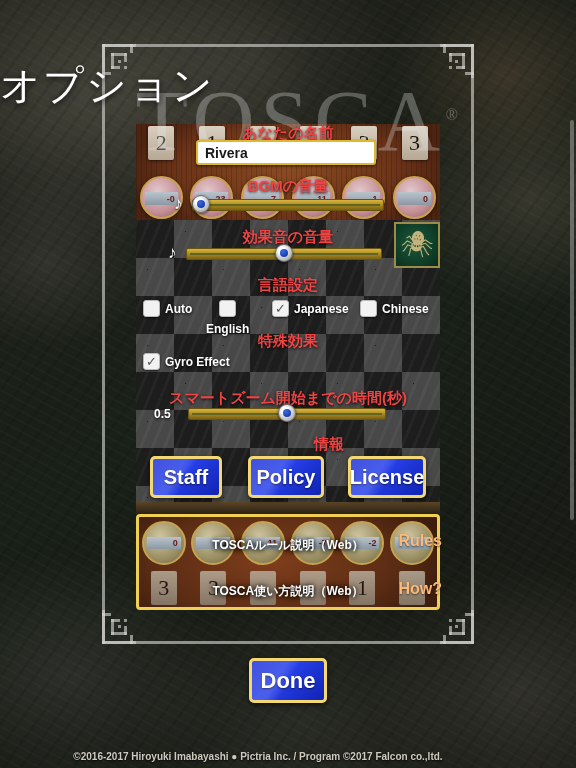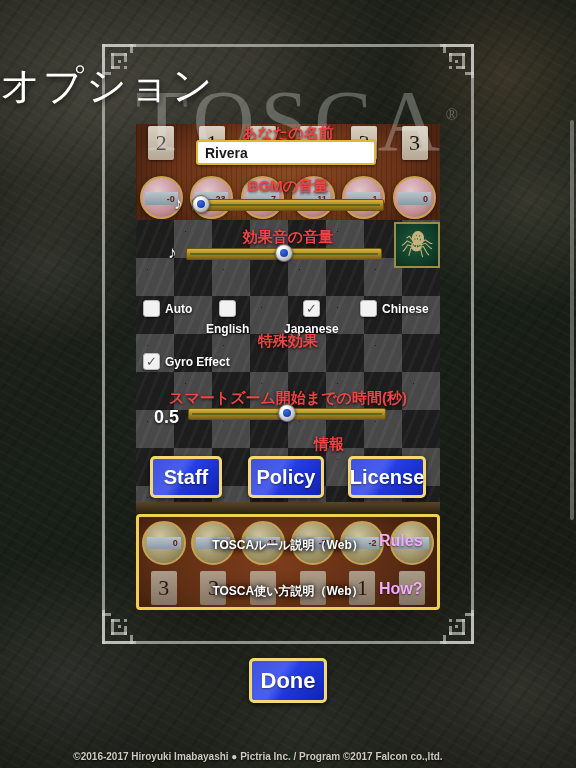--- a/index.html
+++ b/index.html
@@ -180,21 +180,21 @@
     background: radial-gradient(circle at 38% 34%, #ffffff 0 22%, #d5d5d5 48%, #8d8d8d 100%);
     border:1px solid #707070;
     box-shadow: 0 1px 3px rgba(0,0,0,.65);
   }
   .thumb::after {
     content:""; position:absolute; left:50%; top:50%; transform:translate(-50%,-50%);
     width:8px; height:8px; border-radius:50%;
     background: radial-gradient(circle at 35% 30%, #3a6ce0, #0a2a9c);
   }
   .slider-value {
-    position:absolute; color:#ffffff; font-size:18px; font-weight:bold;
+    position:absolute; color:#ffffff; font-size:12px; font-weight:bold;
     text-shadow: 0 1px 3px rgba(0,0,0,.9);
   }
 
   
   .cb-row { position:absolute; left:140px; width:300px; height:20px; }
   .cb { position:absolute; display:flex; align-items:center; gap:5px; }
   .box {
     width:17px; height:17px; background:#f2f2f2; border-radius:3px;
     border:1px solid #b9b9b9; position:relative;
     box-shadow: 0 1px 2px rgba(0,0,0,.6);
@@ -249,22 +249,23 @@
   }
   .wl-label {
     position:absolute; width:100%; left:0; text-align:center;
     color:#ffffff; font-size:12px; font-weight:bold;
     text-shadow: 0 1px 4px rgba(0,0,0,1), 0 0 6px rgba(0,0,0,.9);
   }
 
   
   .arrow {
     position:absolute; height:34px; display:flex; align-items:center;
-    padding-left:9px; color:#f0abfc; font-size:16px; font-weight:bold;
+    padding-left:9px; color:#fdba74; font-size:16px; font-weight:bold;
     text-shadow: 0 1px 2px rgba(0,0,0,.55);
+    justify-content: flex-end;
   }
   .arrow .shape {
     position:absolute; inset:0; z-index:-1;
     clip-path: polygon(0 14%, 72% 14%, 72% 0, 100% 50%, 72% 100%, 72% 86%, 0 86%);
   }
   .arrow .shape.outline { inset:-3px; filter:none; }
 
   .footer {
     position:absolute; left:0; bottom:6px; width:516px; text-align:center;
     color:#cfcabe; font-size:10px; font-weight:bold;
@@ -394,30 +395,31 @@
 
   <div class="sec-label" style="top:228px;">効果音の音量</div>
   <div class="slider-wrap" style="left:186px; top:246px; width:196px;">
     <div class="note">♪</div>
     <div class="track">
         <div class="inner"></div>
       </div>
     <div class="thumb" id="se-thumb" style="left: 89px;"></div>
   </div>
 
+  <div class="sec-label" style="top:276px;">言語設定</div>
   <div class="cb-row" style="top:300px;">
     <div class="cb" style="left:3px;">
       <div class="box" id="cb-auto"></div>
       <div class="lbl">Auto</div>
     </div>
     <div class="cb" style="left:66px;flex-direction:column;">
       <div class="box" id="cb-english"></div>
       <div class="lbl">English</div>
     </div>
-    <div class="cb" style="left:144px;flex-direction:column;">
+    <div class="cb" style="left:132px;">
       <div class="box checked" id="cb-japanese"></div>
       <div class="lbl">Japanese</div>
     </div>
     <div class="cb" style="left:220px;">
       <div class="box" id="cb-chinese"></div>
       <div class="lbl">Chinese</div>
     </div>
   </div>
 
   <div class="sec-label" style="top:332px;">特殊効果</div>

